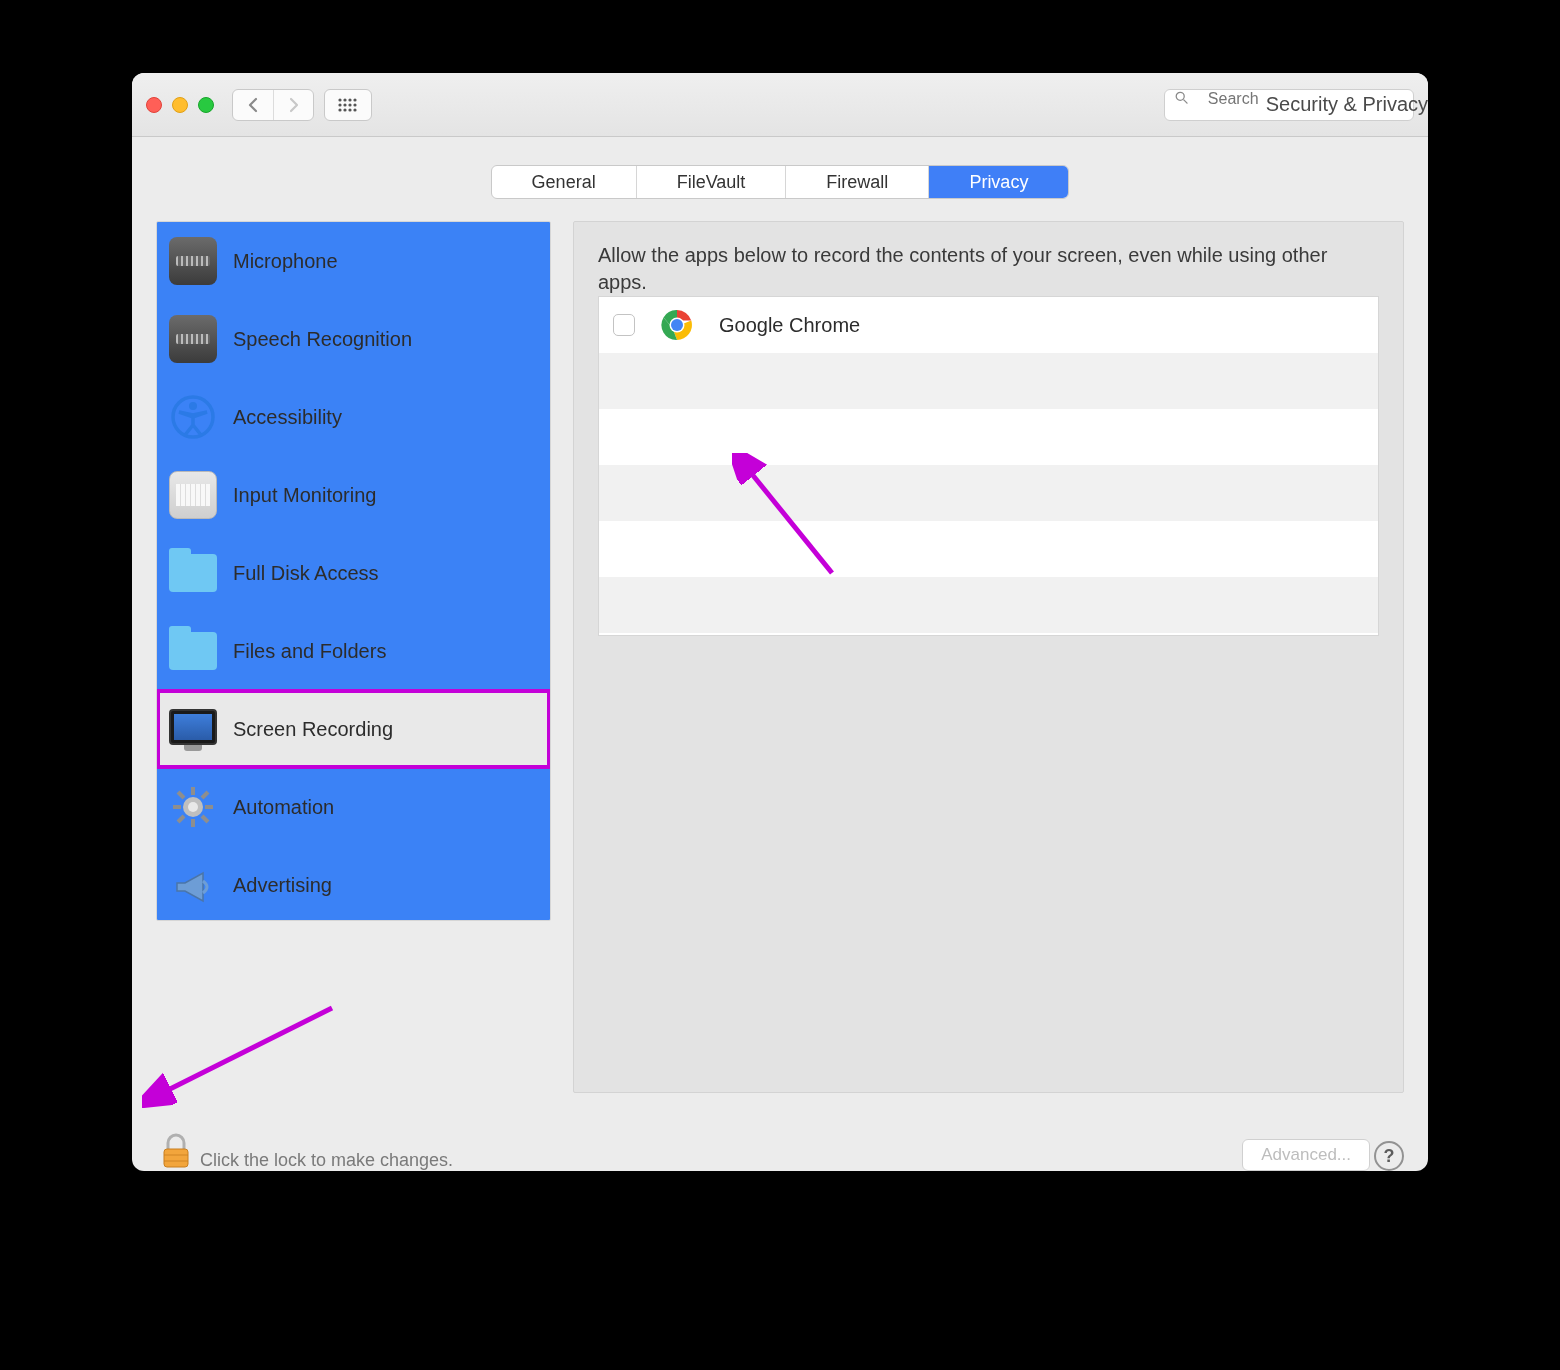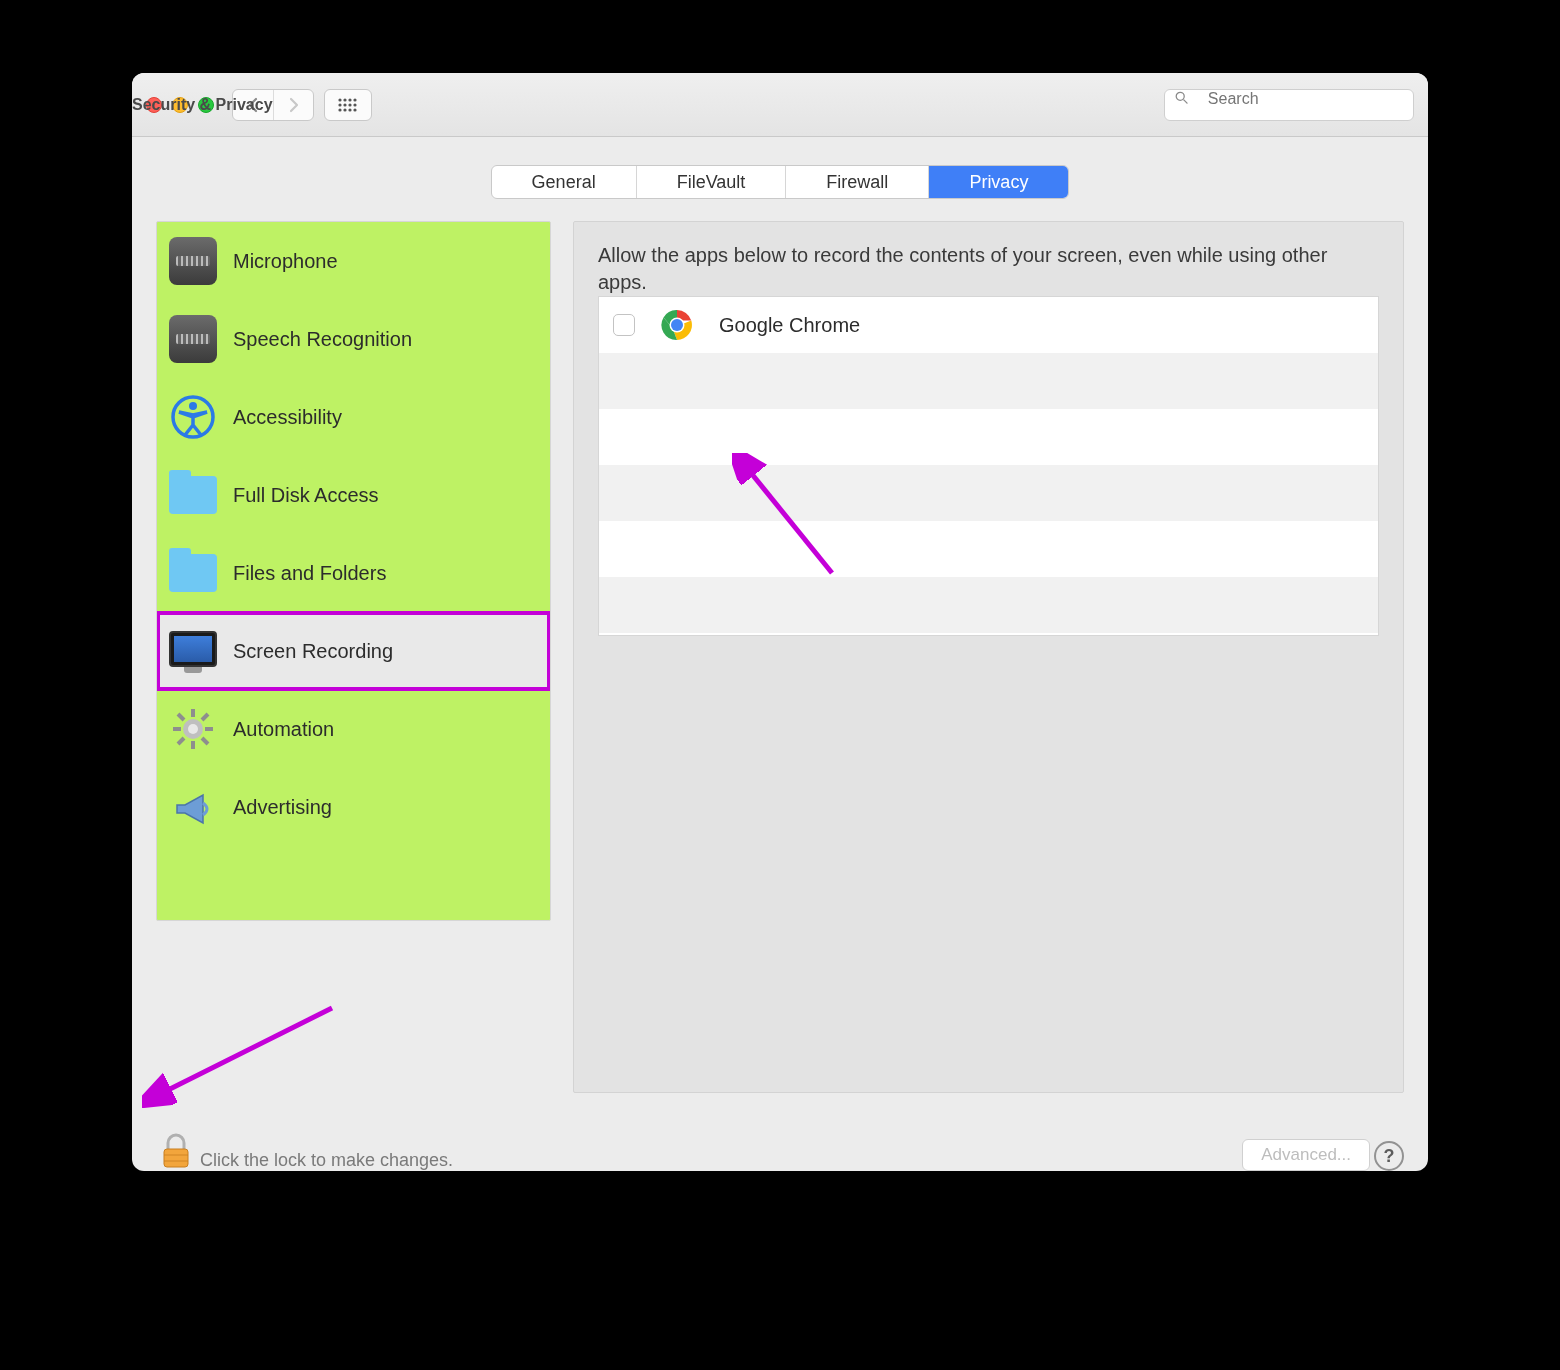--- a/index.html
+++ b/index.html
@@ -55,22 +55,22 @@
     font-size: 18px;
   }
   .nav-btn + .nav-btn { border-left: 1px solid #dcdcdc; }
   .grid-btn {
     width: 48px; height: 32px;
     display:flex;align-items:center;justify-content:center;
     background:#fbfbfb;border:1px solid #c9c9c9;border-radius:6px;
     font-size:16px;color:#555;
   }
   .title-center {
-    position:absolute;left:0;right:0;text-align:left;
-    font-size:16px;font-weight:700;color:#4a4a4a;pointer-events:none;
+    position:absolute;left:0;right:0;text-align:right;
+    font-size:20px;font-weight:400;color:#4a4a4a;pointer-events:none;
   }
   .search-wrap {
     margin-left:auto;
     display:flex;align-items:flex-start;gap:20px;
     background:#fff;border:1px solid #cfcfcf;border-radius:6px;
     height:32px;width:250px;padding:0 10px;
   }
   .search-wrap input{
     border:none;outline:none;font-size:16px;width:100%;background:transparent;color:#555;
   }
@@ -85,21 +85,21 @@
   .tab{
     padding:0 40px;display:flex;align-items:center;font-size:18px;color:#333;
   }
   .tab + .tab { border-left:1px solid #d6d6d6; }
   .tab.active{ background:#3f7ff7;color:#fff; }
   
   .content{
     flex:1;display:flex;padding:22px 24px 8px 24px;gap:22px;
   }
   .sidebar-panel{
-    width:395px;height:700px;background:#bef264;border:1px solid #d6d6d6;border-radius:2px;overflow:auto;text-align:right;
+    width:395px;height:700px;background:#3b82f6;border:1px solid #d6d6d6;border-radius:2px;overflow:auto;text-align:right;
   }
   .side-item{
     display:flex;align-items:center;gap:16px;height:78px;padding:0 12px;font-size:20px;color:#2c2c2c;
   }
   .side-item.selected{ background:#e9e9e9; outline:4px solid #c400d8; outline-offset:-3px;}
   .side-icon{
     width:48px;height:48px;border-radius:8px;display:flex;align-items:center;justify-content:center;flex-shrink:0;
   }
   
   .ic-mic{background:linear-gradient(#6b6b6b,#3b3b3b);}
@@ -218,20 +218,26 @@
       </div>
       <div class="side-item">
         <div class="side-icon">
           <svg width="44" height="44" viewBox="0 0 44 44">
               <circle cx="22" cy="22" r="20" stroke="#2b7ae6" stroke-width="3.5" fill="none"></circle>
               <circle cx="22" cy="11" r="4" fill="#2b7ae6"></circle>
               <path d="M8 17 L22 20 L36 17 L22 22 Z M22 20 L22 30 L14 40 M22 30 L30 40" stroke="#2b7ae6" stroke-width="3.5" fill="none" stroke-linecap="round"></path>
             </svg>
         </div>
         <span>Accessibility</span>
+      </div>
+      <div class="side-item">
+        <div class="side-icon ic-kb">
+            <div class="ic-kb-inner"></div>
+          </div>
+        <span>Input Monitoring</span>
       </div>
       <div class="side-item">
         <div class="side-icon">
             <div class="ic-folder"></div>
           </div>
         <span>Full Disk Access</span>
       </div>
       <div class="side-item">
         <div class="side-icon">
             <div class="ic-folder"></div>

